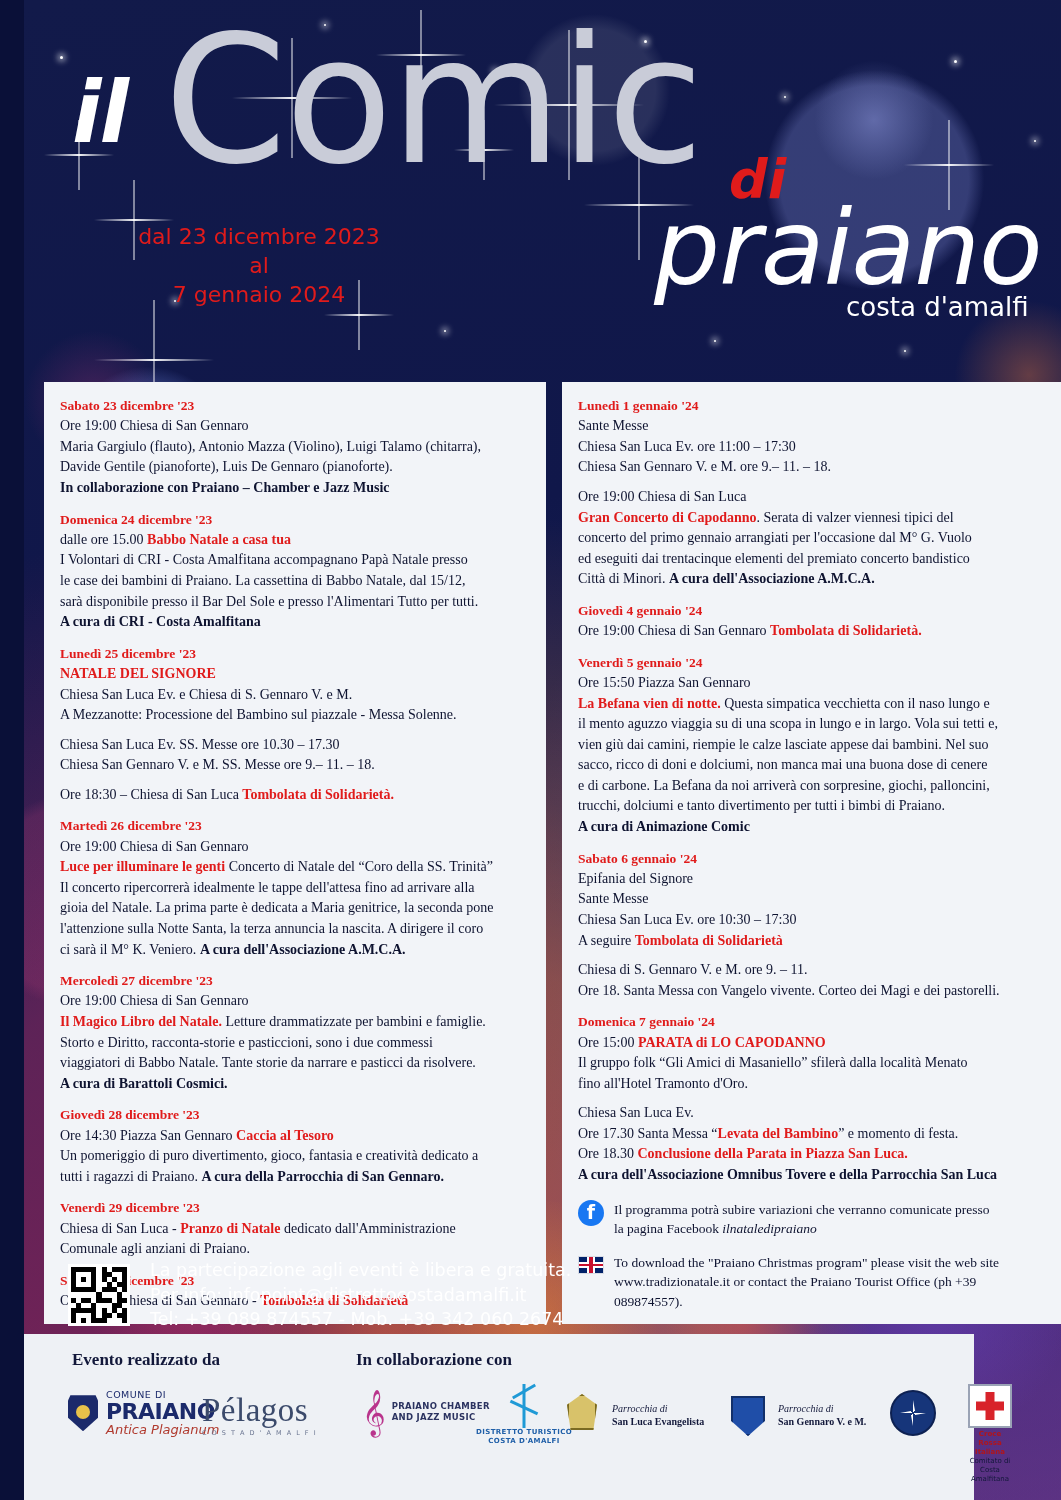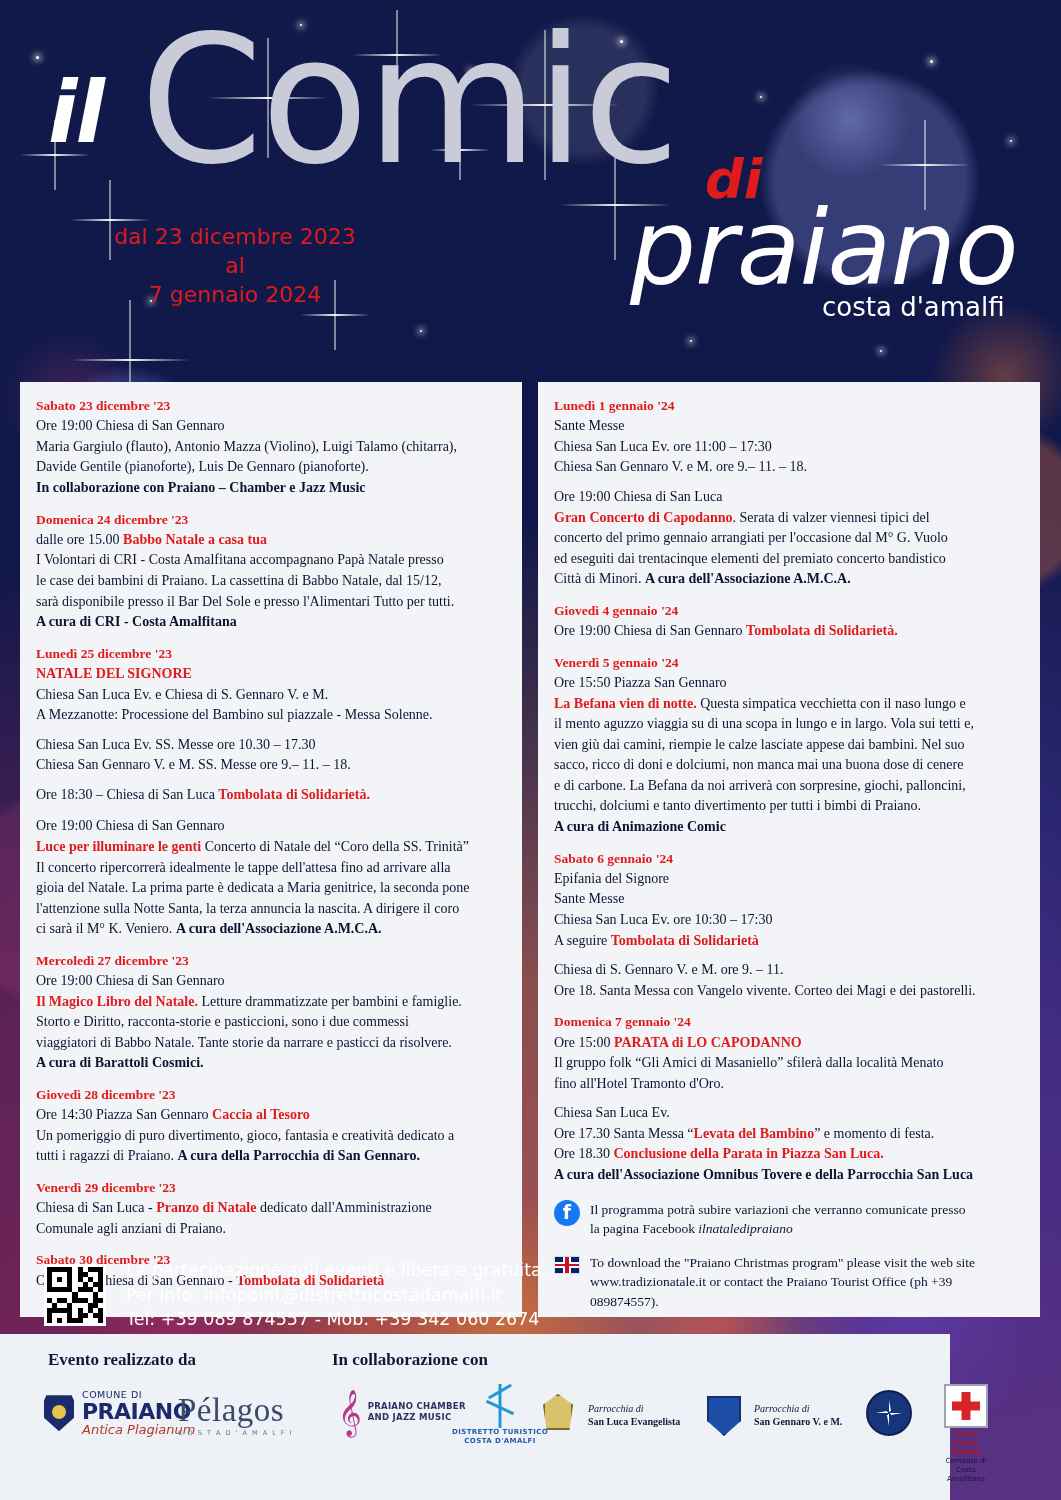--- a/index.html
+++ b/index.html
@@ -17,20 +17,21 @@
       radial-gradient(circle at 82% 12%, rgba(120,130,200,.35) 0 6%, transparent 7%),
       radial-gradient(circle at 12% 30%, rgba(90,110,190,.30) 0 5%, transparent 6%),
       radial-gradient(circle at 55% 6%, rgba(255,255,255,.10) 0 4%, transparent 5%),
       radial-gradient(circle at 95% 34%, rgba(255,120,60,.30) 0 5%, transparent 6%),
       radial-gradient(circle at 5% 60%, rgba(180,60,120,.22) 0 7%, transparent 8%),
       radial-gradient(circle at 88% 62%, rgba(255,170,60,.22) 0 6%, transparent 7%),
       radial-gradient(ellipse at 50% 95%, rgba(255,140,40,.40) 0 22%, transparent 45%),
       radial-gradient(ellipse at 12% 88%, rgba(190,40,90,.40) 0 18%, transparent 42%),
       radial-gradient(ellipse at 85% 90%, rgba(90,60,190,.45) 0 20%, transparent 45%),
       linear-gradient(170deg,#121a4a 0%, #10174a 35%, #1b1f55 60%, #3a1f55 80%, #5d2a52 100%);
+    margin-left: 24px;
   }
   
   .stars { position:absolute; inset:0; pointer-events:none; }
   .st { position:absolute; background:#fff; border-radius:50%;
         box-shadow:0 0 6px 2px rgba(255,255,255,.75); }
   .sparkle { position:absolute; }
   .sparkle::before, .sparkle::after {
     content:""; position:absolute; left:50%; top:50%;
     background:linear-gradient(to right, rgba(255,255,255,0), rgba(255,255,255,.95), rgba(255,255,255,0));
     transform:translate(-50%,-50%);
@@ -279,20 +280,21 @@
           <div class="line"><span class="red">NATALE DEL SIGNORE</span></div>
           <div class="line"><span>Chiesa San Luca Ev. e Chiesa di S. Gennaro V. e M.</span></div>
           <div class="line"><span>A Mezzanotte: Processione del Bambino sul piazzale - Messa Solenne.</span></div>
           <div class="spacer"></div>
           <div class="line"><span>Chiesa San Luca Ev. SS. Messe ore 10.30 – 17.30</span></div>
           <div class="line"><span>Chiesa San Gennaro V. e M. SS. Messe ore  9.– 11. – 18.</span></div>
           <div class="spacer"></div>
           <div class="line"><span>Ore 18:30 – Chiesa di San Luca </span><span class="red">Tombolata di Solidarietà.</span></div>
         </div>
         <div class="ev">
+          <div class="date">Martedì 26 dicembre  '23</div>
           <div class="line"><span>Ore 19:00 Chiesa di San Gennaro</span></div>
           <div class="line"><span class="red">Luce per illuminare le genti</span><span> Concerto di Natale del “Coro della SS. Trinità”</span></div>
           <div class="line"><span>Il concerto ripercorrerà  idealmente le tappe dell'attesa fino ad arrivare alla</span></div>
           <div class="line"><span>gioia del Natale. La prima parte è dedicata a Maria genitrice, la seconda pone</span></div>
           <div class="line"><span>l'attenzione sulla Notte Santa, la terza annuncia la nascita. A dirigere il coro</span></div>
           <div class="line"><span>ci sarà il  M° K. Veniero.  </span><span class="b">A cura dell'Associazione A.M.C.A.</span></div>
         </div>
         <div class="ev">
           <div class="date">Mercoledì 27 dicembre '23</div>
           <div class="line"><span>Ore 19:00 Chiesa di San Gennaro</span></div>

